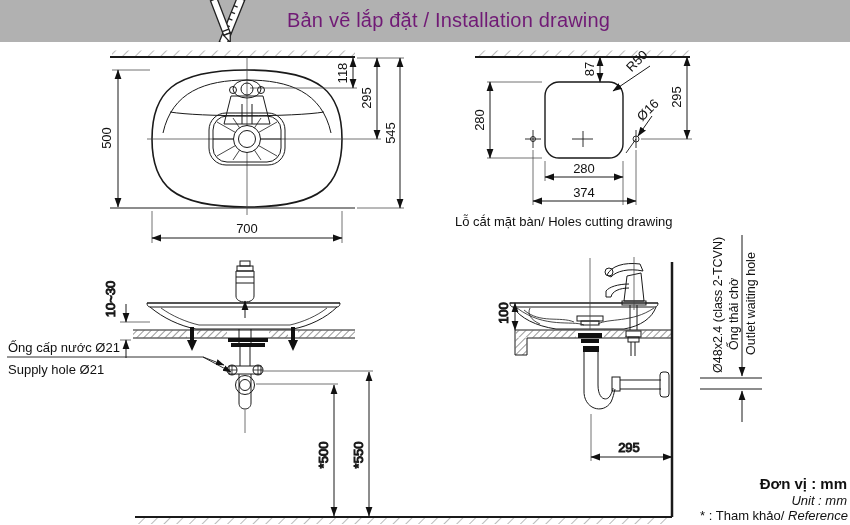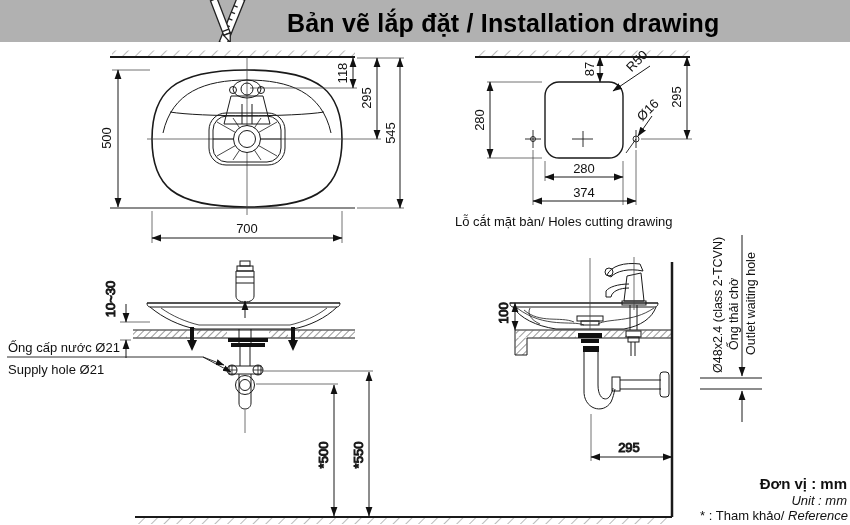--- a/index.html
+++ b/index.html
@@ -1,19 +1,19 @@
 <!DOCTYPE html>
 <html><head>
 <meta charset="utf-8">
 <style>
   html,body{margin:0;padding:0;background:#fff;}
   #page{position:relative;width:850px;height:525px;background:#fff;overflow:hidden;
         font-family:"Liberation Sans", sans-serif;}
   #hdr{position:absolute;left:0;top:0;width:850px;height:42px;background:#b1b1b1;}
-  #hdr .title{position:absolute;left:287px;top:9px;font-size:25px;font-weight:bold;color:#000000;
+  #hdr .title{position:absolute;left:287px;top:9px;font-size:20px;font-weight:normal;color:#701a75;
               letter-spacing:0.2px;white-space:nowrap;}
   #hdr svg{position:absolute;left:196px;top:0;}
   svg text{font-family:"Liberation Sans", sans-serif;fill:#111;}
   .dimtxt{font-size:13px;}
   .captxt{font-size:13px;}
   .lbltxt{font-size:13px;}
 </style>
 </head>
 <body>
 

